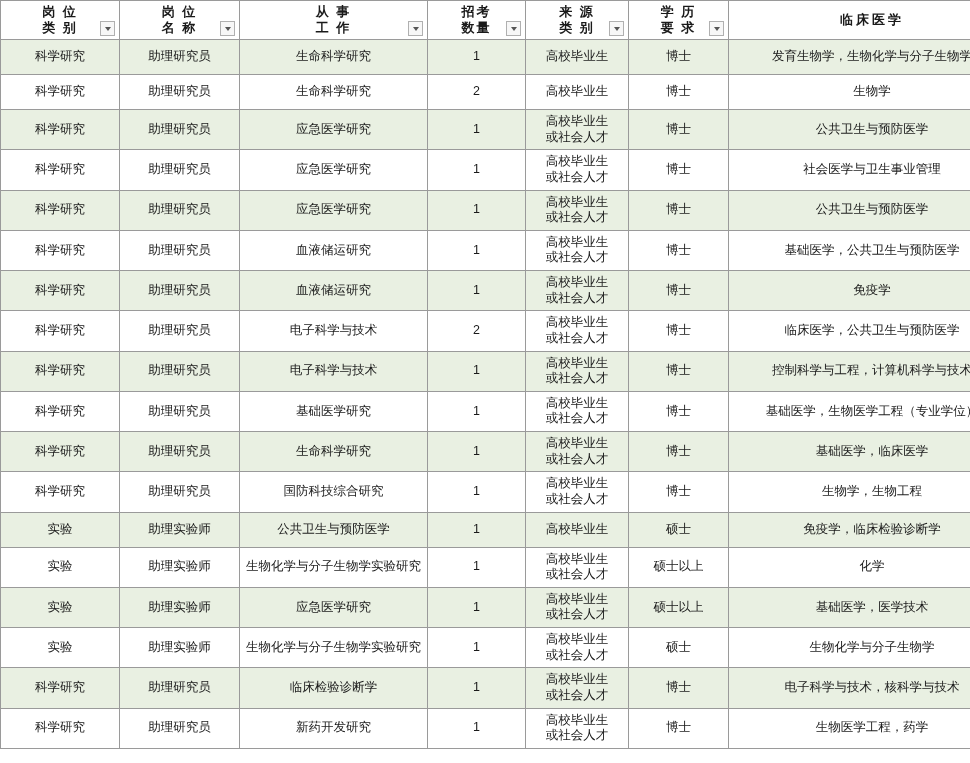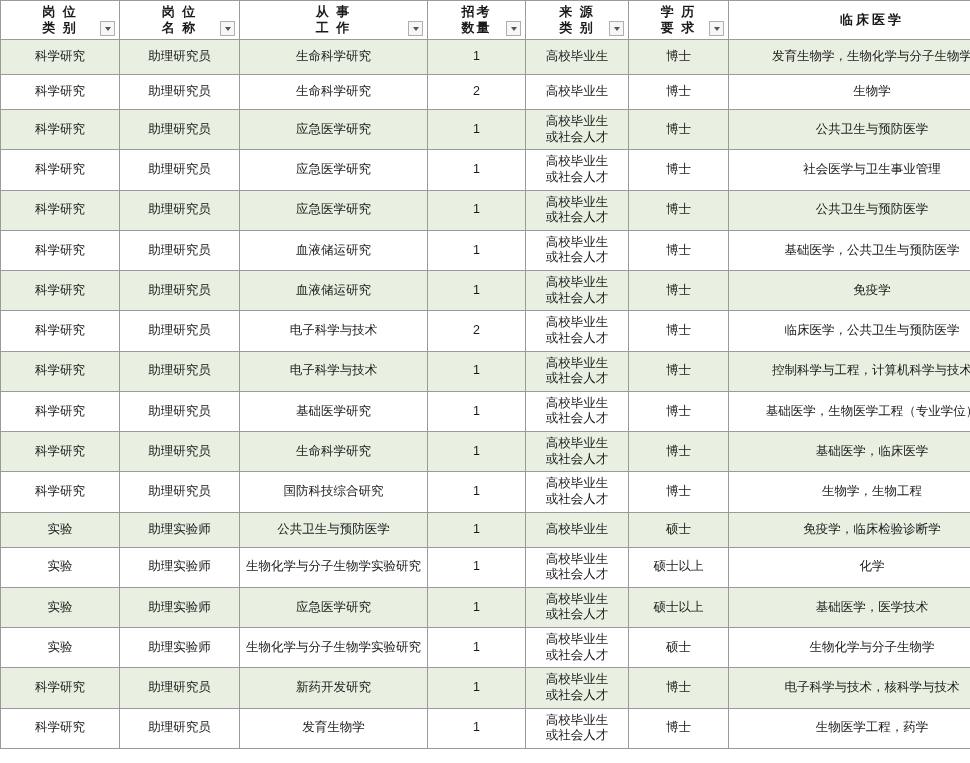--- a/index.html
+++ b/index.html
@@ -309,31 +309,31 @@
         <td class="col-2" style="white-space: pre-line;">生物化学与分子生物学实验研究</td>
         <td class="col-3" style="white-space: pre-line;">1</td>
         <td class="col-4" style="white-space: pre-line;">高校毕业生
 或社会人才</td>
         <td class="col-5" style="white-space: pre-line;">硕士</td>
         <td class="col-6" style="white-space: pre-line;">生物化学与分子生物学</td>
       </tr>
       <tr class="alt">
         <td class="col-0" style="white-space: pre-line;">科学研究</td>
         <td class="col-1" style="white-space: pre-line;">助理研究员</td>
+        <td class="col-2" style="white-space: pre-line;">临床检验诊断学</td>
+        <td class="col-3" style="white-space: pre-line;">1</td>
+        <td class="col-4" style="white-space: pre-line;">高校毕业生
+或社会人才</td>
+        <td class="col-5" style="white-space: pre-line;">博士</td>
+        <td class="col-6" style="white-space: pre-line;">电子科学与技术，核科学与技术</td>
+      </tr>
+      <tr>
+        <td class="col-0" style="white-space: pre-line;">科学研究</td>
+        <td class="col-1" style="white-space: pre-line;">助理研究员</td>
         <td class="col-2" style="white-space: pre-line;">新药开发研究</td>
-        <td class="col-3" style="white-space: pre-line;">1</td>
-        <td class="col-4" style="white-space: pre-line;">高校毕业生
-或社会人才</td>
-        <td class="col-5" style="white-space: pre-line;">博士</td>
-        <td class="col-6" style="white-space: pre-line;">电子科学与技术，核科学与技术</td>
-      </tr>
-      <tr>
-        <td class="col-0" style="white-space: pre-line;">科学研究</td>
-        <td class="col-1" style="white-space: pre-line;">助理研究员</td>
-        <td class="col-2" style="white-space: pre-line;">发育生物学</td>
         <td class="col-3" style="white-space: pre-line;">1</td>
         <td class="col-4" style="white-space: pre-line;">高校毕业生
 或社会人才</td>
         <td class="col-5" style="white-space: pre-line;">博士</td>
         <td class="col-6" style="white-space: pre-line;">生物医学工程，药学</td>
       </tr>
     </tbody>
 </table>
 
 </body></html>

